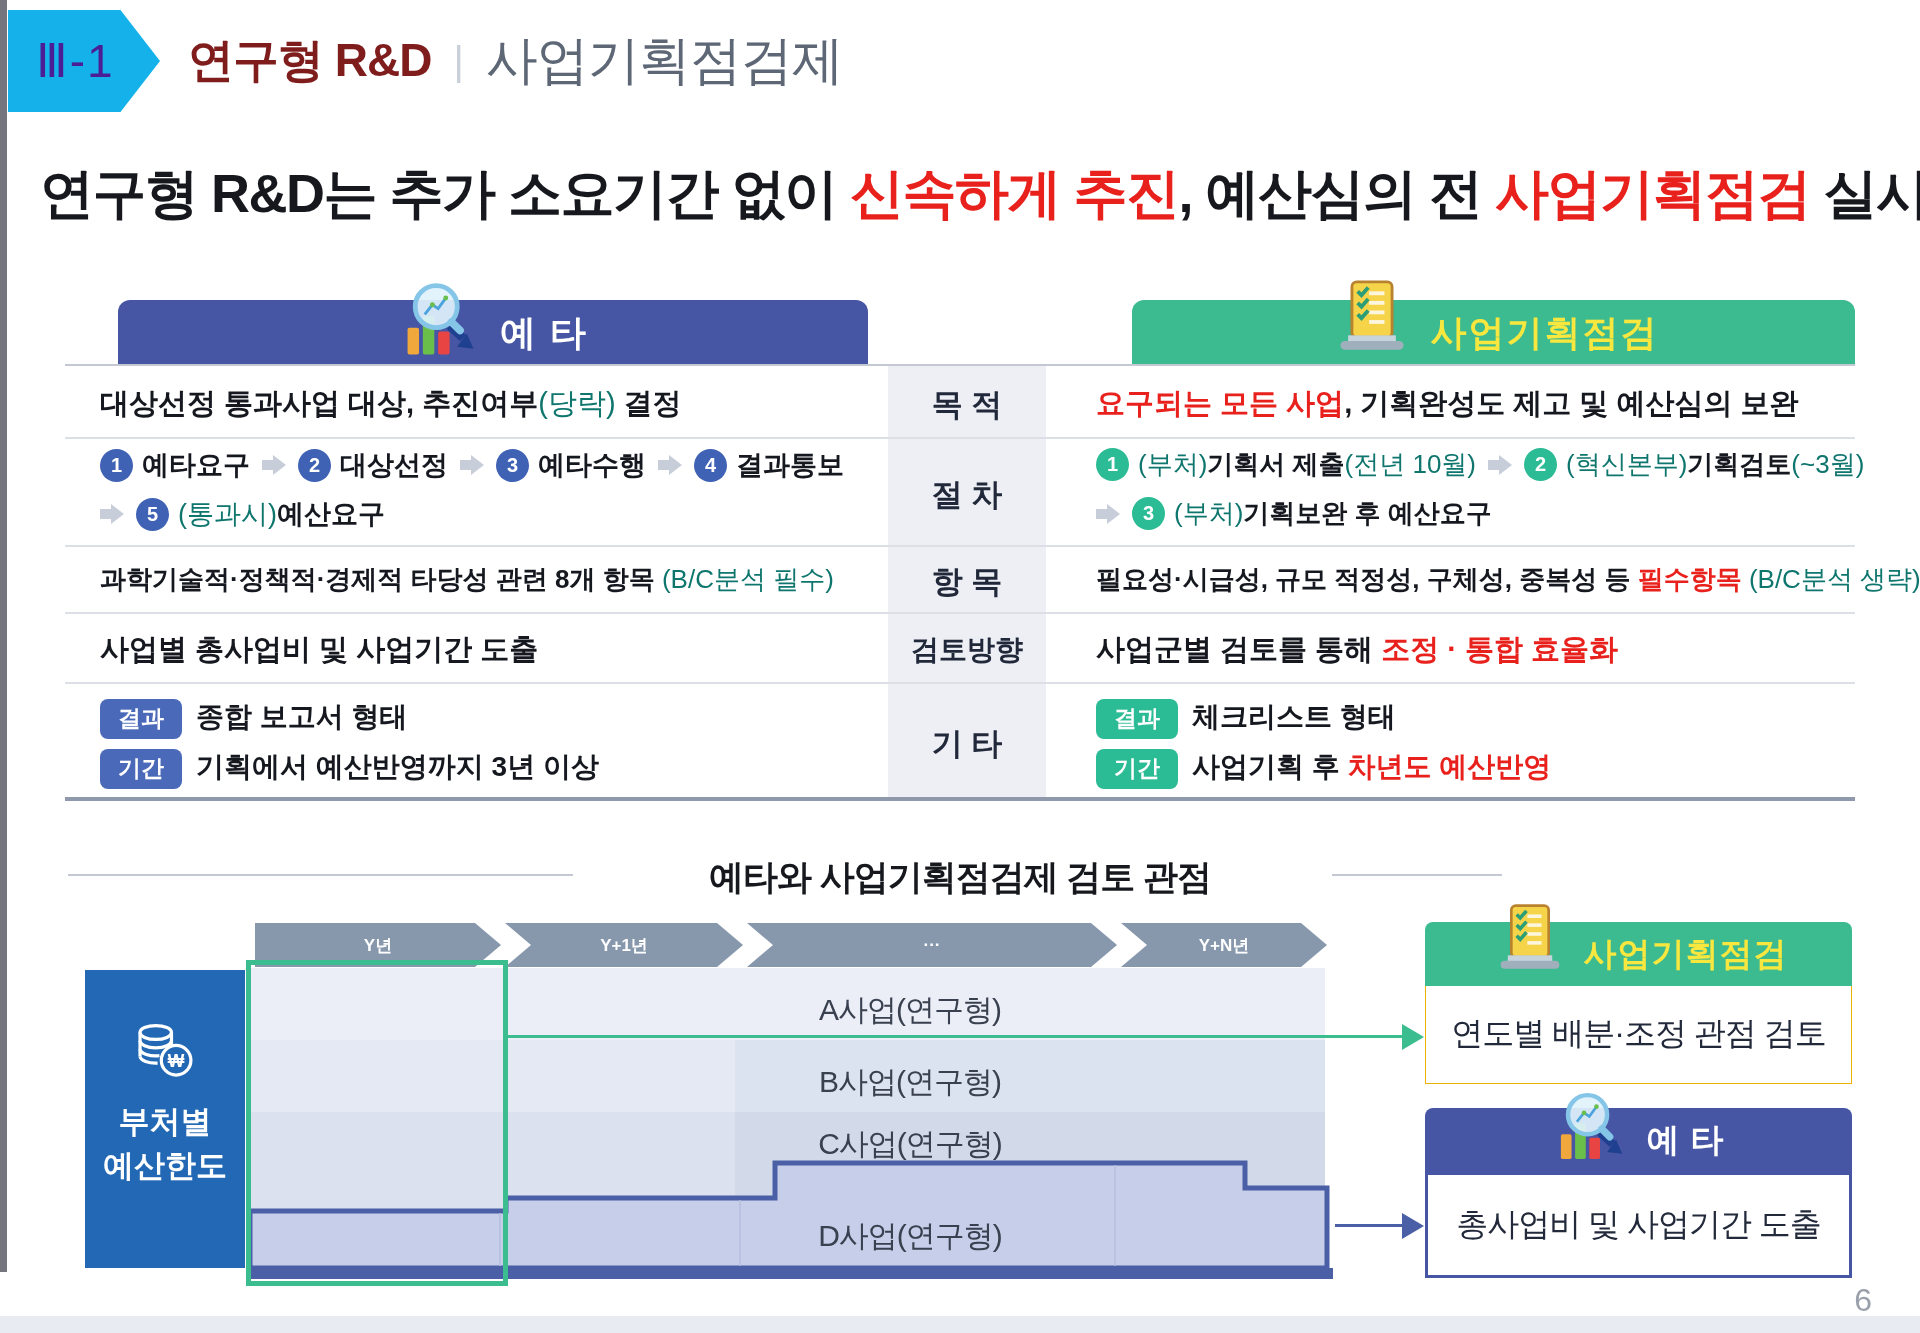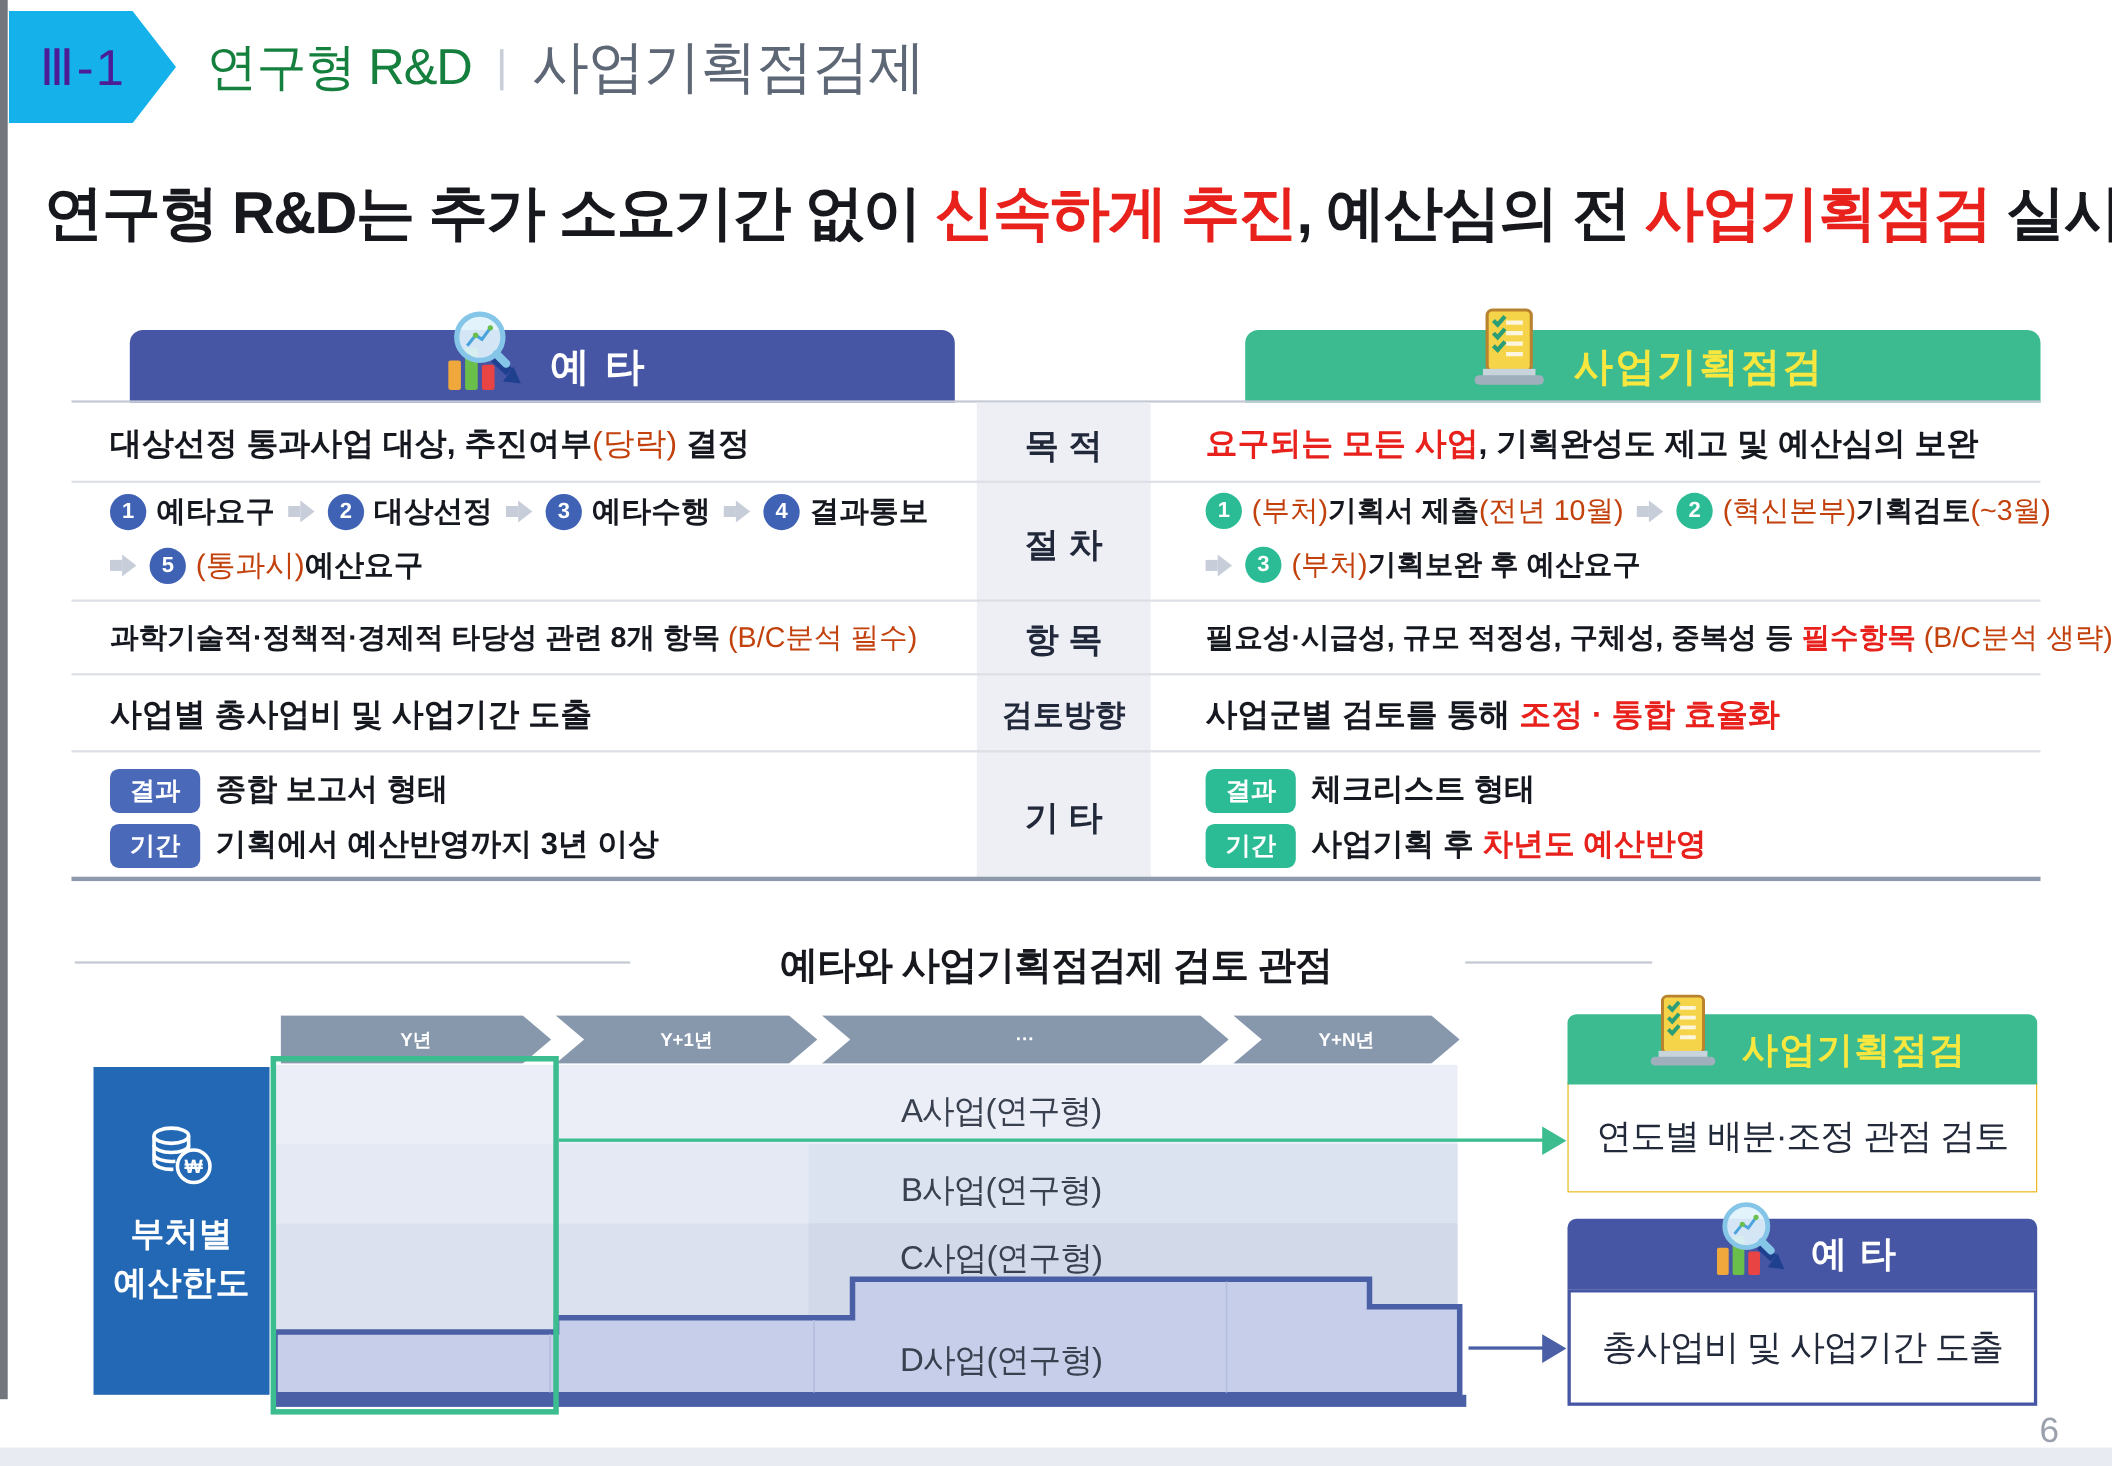--- a/index.html
+++ b/index.html
@@ -6,21 +6,21 @@
   .slide{position:relative;width:1920px;height:1333px;background:#ffffff;overflow:hidden;
          font-family:"Liberation Sans","DejaVu Sans",sans-serif;color:#15181f;}
   .abs{position:absolute;}
   
   .edge-strip{left:0;top:0;width:7px;height:1272px;background:#73767c;}
   .hdr-arrow{left:8px;top:10px;width:152px;height:102px;background:#14b1ea;
              clip-path:polygon(0 0,74% 0,100% 50%,74% 100%,0 100%);
              display:flex;align-items:center;justify-content:flex-start;}
   .hdr-arrow span{color:#4c1d95;font-size:46px;font-weight:400;padding-left:28px;letter-spacing:2px;}
   .hdr-title{left:188px;top:26px;display:flex;align-items:center;gap:22px;height:70px;}
-  .hdr-title .main{font-size:46px;font-weight:normal;color:#15803d;letter-spacing:-1px;}
+  .hdr-title .main{font-size:46px;font-weight:bold;color:#7f1d1d;letter-spacing:-1px;}
   .hdr-title .sep{font-size:40px;color:#c9cfd8;font-weight:300;}
   .hdr-title .sub{font-size:52px;color:#5d6775;letter-spacing:-1px;}
   
   .headline{left:40px;top:158px;width:1840px;text-align:center;font-size:54px;font-weight:bold;
             color:#16181d;letter-spacing:-1.5px;white-space:nowrap;}
   .red{color:#e8211d;}
   
   .pill{height:66px;display:flex;align-items:center;justify-content:center;gap:16px;
         border-radius:12px 12px 0 0;}
   .pill-blue{left:118px;top:300px;width:750px;background:#4756a4;}
@@ -28,21 +28,21 @@
   .pill .ptxt{font-size:36px;font-weight:bold;letter-spacing:2px;}
   .pill-blue .ptxt{color:#ffffff;}
   .pill-green .ptxt{color:#f7e73e;}
   .pill svg{margin-top:-24px;}
   .hline{height:2px;background:#c3c8d3;}
   .midcol{left:888px;top:366px;width:158px;height:431px;background:#edeff5;}
   .rlab{left:888px;width:158px;text-align:center;font-weight:bold;color:#20283a;font-size:31px;}
   .rowline{left:65px;width:1790px;height:2px;background:#dcdfe6;}
   .botline{left:65px;top:797px;width:1790px;height:4px;background:#8e99ac;}
   .cell{white-space:nowrap;font-weight:bold;color:#15181f;}
-  .norm{font-weight:400;color:#c2410c;}
+  .norm{font-weight:400;color:#0f766e;}
   .stepline{display:flex;align-items:center;white-space:nowrap;font-weight:bold;color:#15181f;}
   .numc{display:inline-flex;width:33px;height:33px;border-radius:50%;align-items:center;
         justify-content:center;color:#fff;font-weight:bold;font-size:20px;flex:none;margin-right:9px;}
   .numc.blue{background:#3f62b5;}
   .numc.green{background:#2cbc95;}
   .sarr{display:inline-flex;align-items:center;margin:0 12px;}
   .sarr i{display:block;}
   .sarr .bar{width:11px;height:10px;background:#c7ced9;}
   .sarr .tri{width:0;height:0;border-left:13px solid #c7ced9;border-top:10px solid transparent;
              border-bottom:10px solid transparent;}

